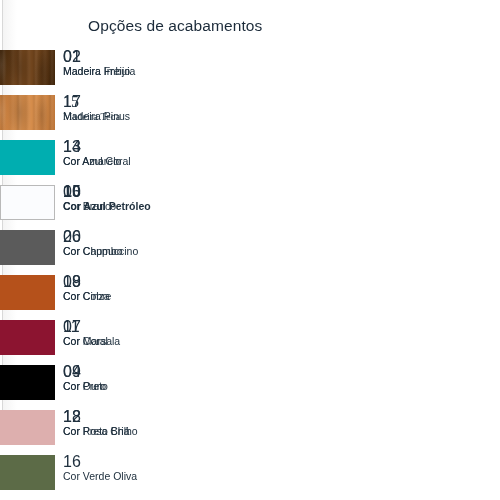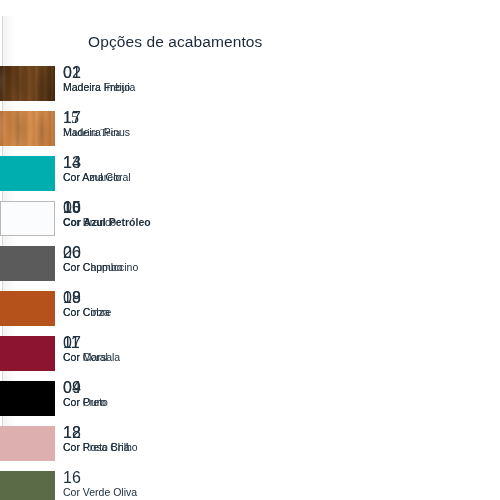--- a/index.html
+++ b/index.html
@@ -27,21 +27,21 @@
     position: absolute;
     top: 0;
     bottom: 0;
     left: 3px;
     width: 14px;
     background: linear-gradient(to right, #f4f4f4, #ffffff);
   }
 
   .sheet {
     position: absolute;
-    left: 0; top: 16px;
+    left: 0; top: 0;
     width: 500px;
     height: 420px;
   }
 
   .title {
     position: absolute;
     left: 88px;
     top: 17px;
     font-size: 15.5px;
     color: #1c2b3a;

